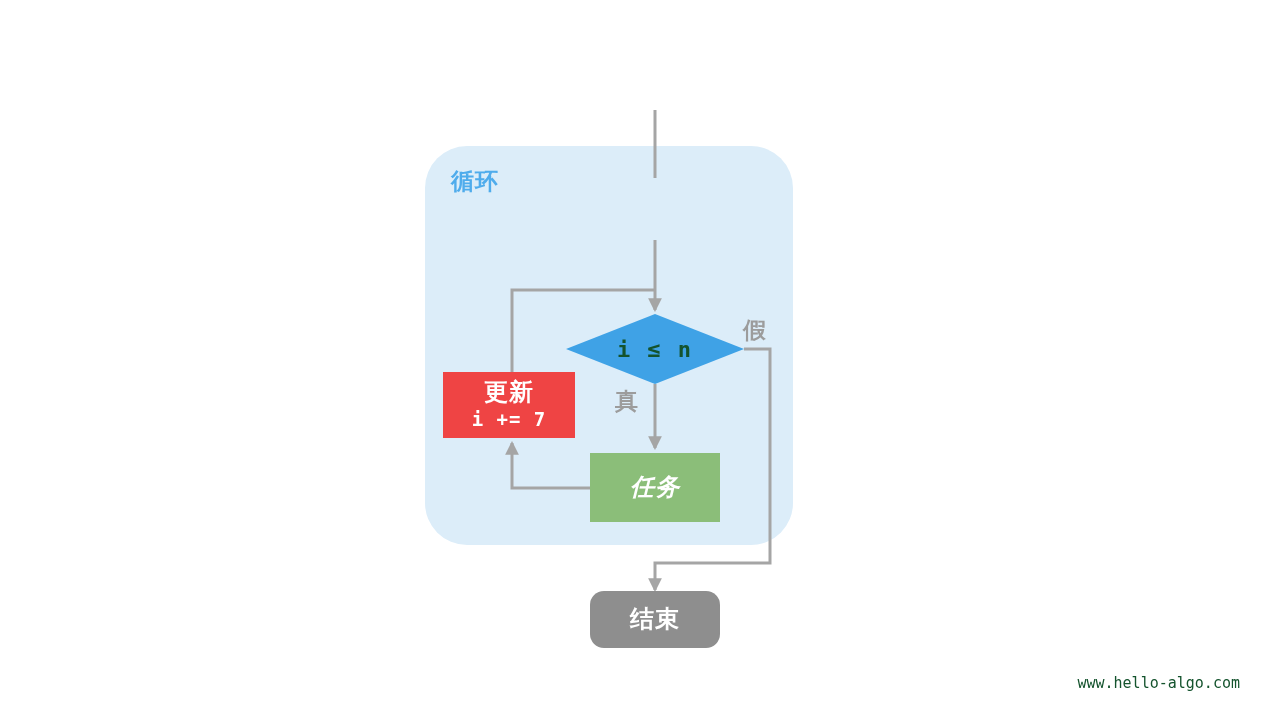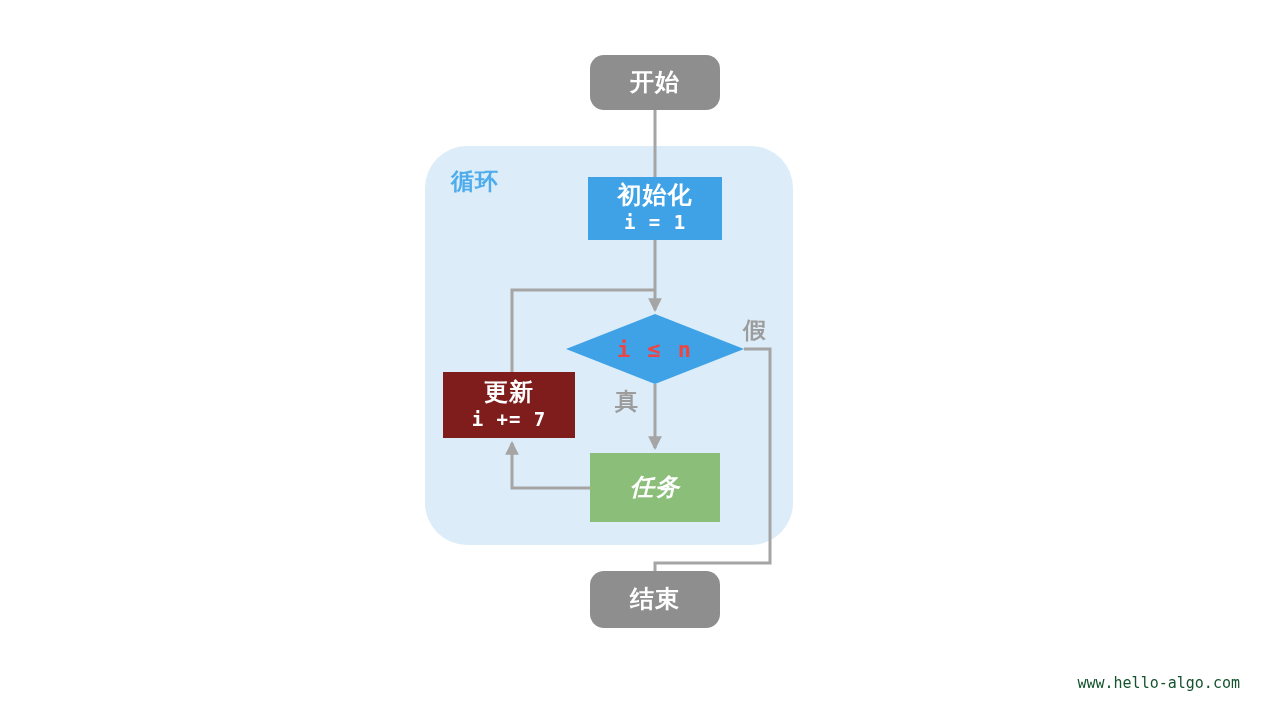--- a/index.html
+++ b/index.html
@@ -31,29 +31,29 @@
     align-items:center; justify-content:center;
     color:#ffffff; font-weight:bold; text-align:center;
   }
   .node .zh   { font-size:24px; line-height:1.2; letter-spacing:1px; }
   .node .code {
     font-family:"DejaVu Sans Mono","Liberation Mono",monospace;
     font-size:19px; font-weight:bold; line-height:1.35; letter-spacing:1px;
   }
   .node-start  { left:590px; top:55px;  width:130px; height:55px; background:#8E8E8E; border-radius:14px; }
   .node-init   { left:588px; top:177px; width:134px; height:63px; background:#3FA2E6; }
-  .node-update { left:443px; top:372px; width:132px; height:66px; background:#7f1d1d; }
+  .node-update { left:443px; top:372px; width:132px; height:66px; background:#ef4444; }
   .node-task   { left:590px; top:453px; width:130px; height:69px; background:#8BBE79;font-style:italic; }
-  .node-end    { left:590px; top:571px; width:130px; height:57px; background:#8E8E8E; border-radius:14px; }
+  .node-end    { left:590px; top:591px; width:130px; height:57px; background:#8E8E8E; border-radius:14px; }
 
   
   .cond-text {
     position:absolute; left:566px; top:314px; width:178px; height:70px;
     display:flex; align-items:center; justify-content:center;
-    color:#ef4444; font-family:"DejaVu Sans Mono","Liberation Mono",monospace;
+    color:#14532d; font-family:"DejaVu Sans Mono","Liberation Mono",monospace;
     font-size:22px; font-weight:bold; letter-spacing:2px;
   }
 
   
   .edge-label { position:absolute; font-size:23px; font-weight:bold; color:#9C9C9C; }
   .label-true  { left:615px; top:386px; }
   .label-false { left:743px; top:315px; }
 
   
   .watermark {
@@ -86,28 +86,21 @@
 
     <path d="M 655,384 L 655,448" fill="none" stroke-width="3" marker-end="url(#arrow)" stroke="#A5A5A5"></path>
 
     <path d="M 590,488 L 512,488 L 512,443" fill="none" stroke-width="3" marker-end="url(#arrow)" stroke="#A5A5A5"></path>
 
     <path d="M 744,349 L 770,349 L 770,563 L 655,563 L 655,590" fill="none" stroke-width="3" marker-end="url(#arrow)" stroke="#A5A5A5"></path>
 
     <polygon points="655,314 744,349 655,384 566,349" fill="#3FA2E6"></polygon>
   </svg>
 
-  <div class="node node-start">
-    <span class="zh">开始</span>
-  </div>
 
-  <div class="node node-init">
-    <span class="zh">初始化</span>
-    <span class="code">i = 1</span>
-  </div>
 
   <div class="cond-text">i ≤ n</div>
 
   <div class="node node-update">
     <span class="zh">更新</span>
     <span class="code">i += 7</span>
   </div>
 
   <div class="node node-task">
     <span class="zh">任务</span>

